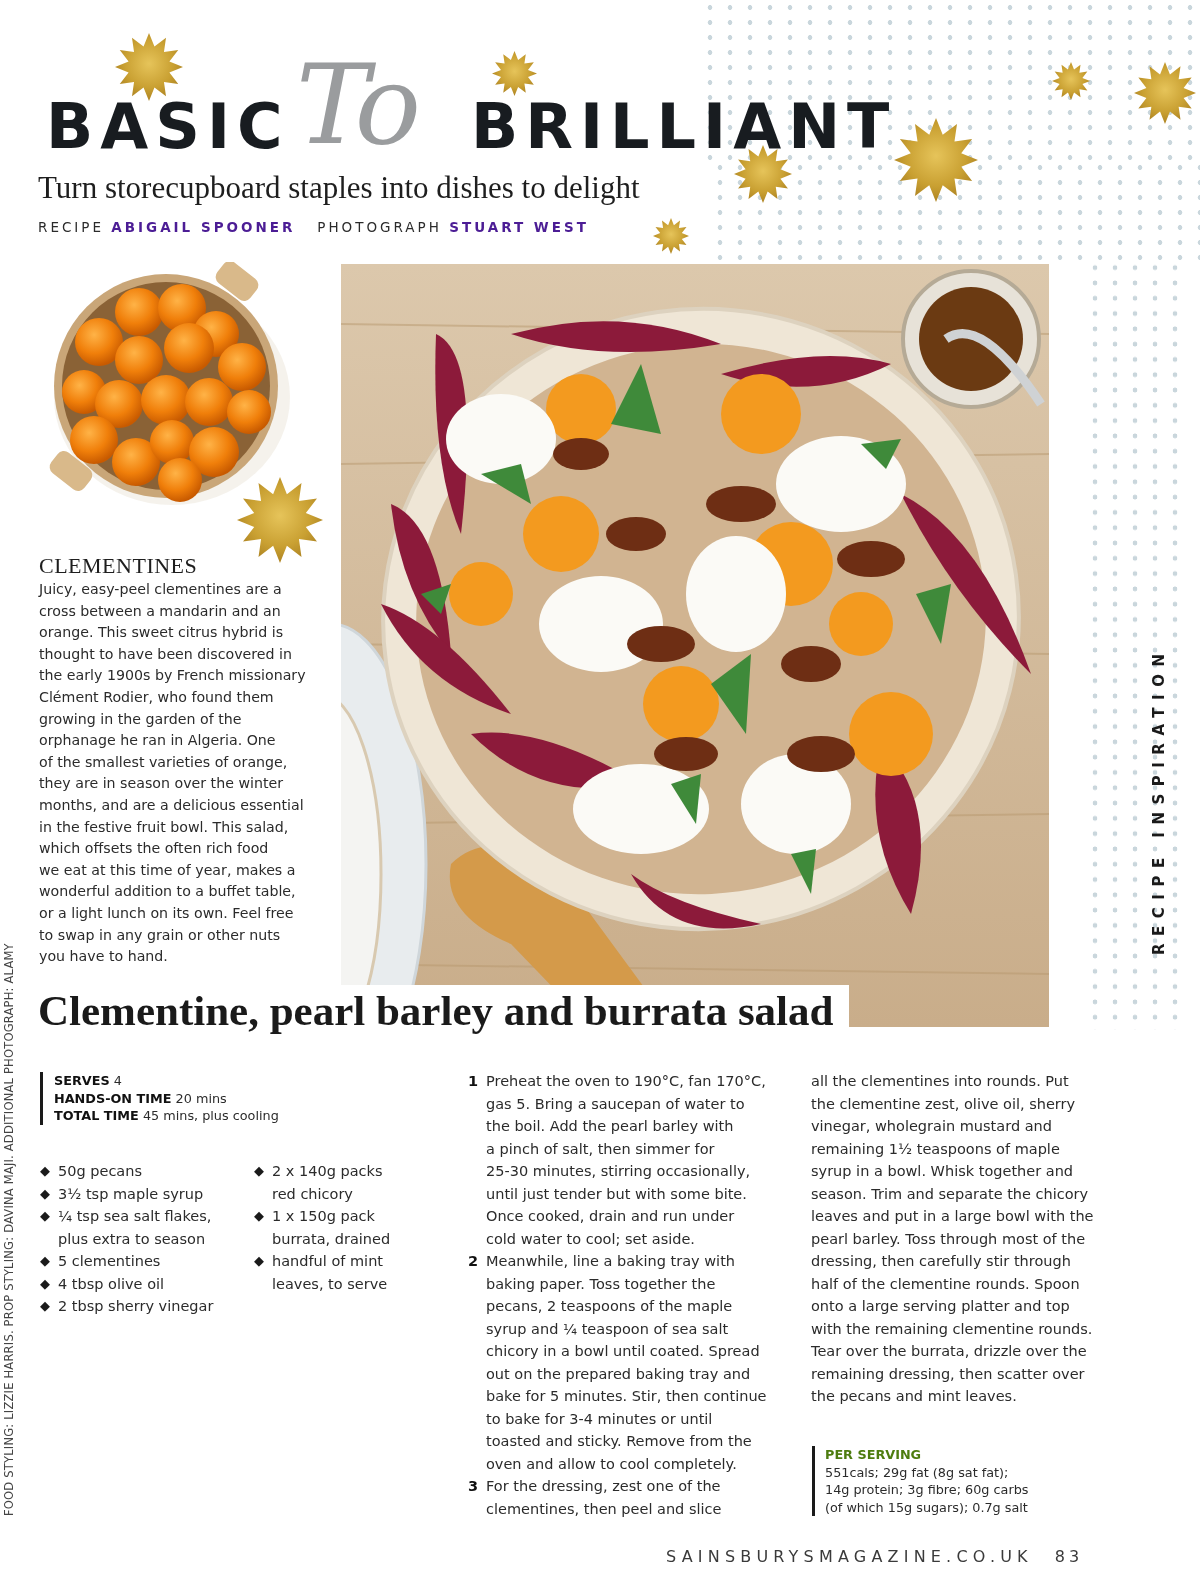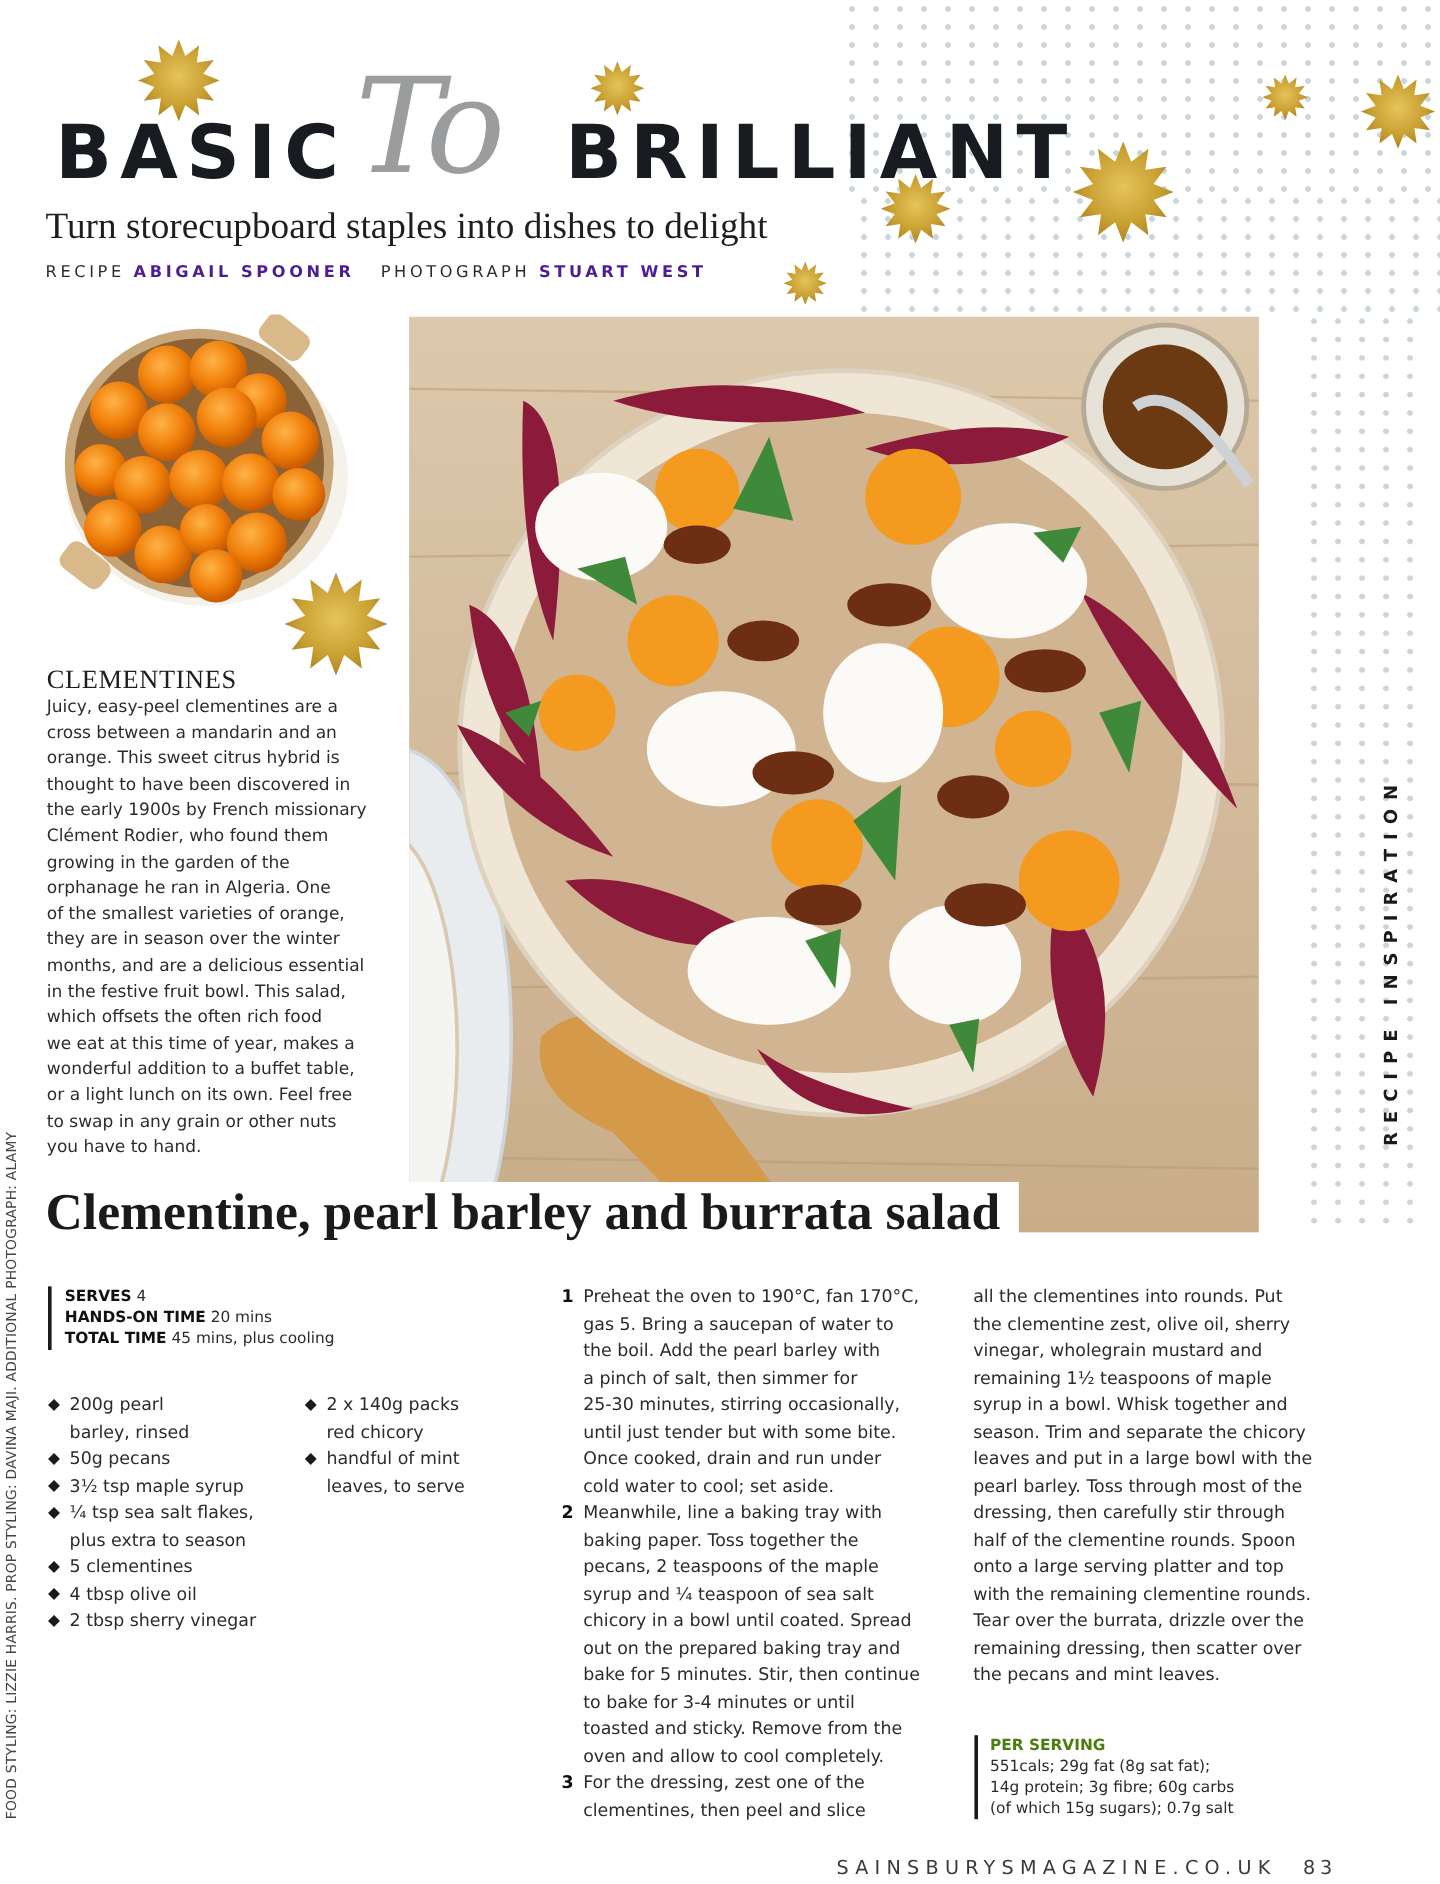--- a/index.html
+++ b/index.html
@@ -103,21 +103,21 @@
     .side-credit {
       position: absolute; left: 2px; top: 1516px; transform-origin: 0 0; transform: rotate(-90deg);
       font-size: 11.5px; color: #444; white-space: nowrap; letter-spacing: 0.2px; width: 660px;
     }
     .side-tag {
       position: absolute; left: 1150px; top: 955px; transform-origin: 0 0; transform: rotate(-90deg);
       font-size: 15px; font-weight: bold; letter-spacing: 7.5px; color: #1a1a1a; white-space: nowrap;
     }
 
     .footer {
-      position: absolute; left: 697px; top: 1547px;
+      position: absolute; left: 666px; top: 1547px;
       font-size: 16px; letter-spacing: 5.2px; color: #3a3a3a; white-space: nowrap;
     }
     .footer .page-num { margin-left: 22px; letter-spacing: 4px; }
   </style>
 </head>
 <body>
 
 <div class="dots dots-top"></div>
 <div class="dots dots-mid"></div>
 <div class="dots dots-right"></div>
@@ -337,24 +337,20 @@
 <h1 class="recipe-title">Clementine, pearl barley and burrata salad</h1>
 
 <div class="meta">
   <div><b>SERVES</b> <span>4</span></div>
   <div><b>HANDS-ON TIME</b> <span>20 mins</span></div>
   <div><b>TOTAL TIME</b> <span>45 mins, plus cooling</span></div>
 </div>
 
 <div class="ingredients ing-col-1">
   <div class="ing-item">
-      <span class="line">200g pearl</span>
-      <span class="line">barley, rinsed</span>
-    </div>
-  <div class="ing-item">
       <span class="line">50g pecans</span>
     </div>
   <div class="ing-item">
       <span class="line">3½ tsp maple syrup</span>
     </div>
   <div class="ing-item">
       <span class="line">¼ tsp sea salt flakes,</span>
       <span class="line">plus extra to season</span>
     </div>
   <div class="ing-item">
@@ -364,20 +360,24 @@
       <span class="line">4 tbsp olive oil</span>
     </div>
   <div class="ing-item">
       <span class="line">2 tbsp sherry vinegar</span>
     </div>
 </div>
 <div class="ingredients ing-col-2">
   <div class="ing-item">
       <span class="line">2 x 140g packs</span>
       <span class="line">red chicory</span>
+    </div>
+  <div class="ing-item">
+      <span class="line">1 x 150g pack</span>
+      <span class="line">burrata, drained</span>
     </div>
   <div class="ing-item">
       <span class="line">handful of mint</span>
       <span class="line">leaves, to serve</span>
     </div>
 </div>
 
 <div class="method-col method-col-1">
   <div class="step">
     <span class="step-num">1</span>

